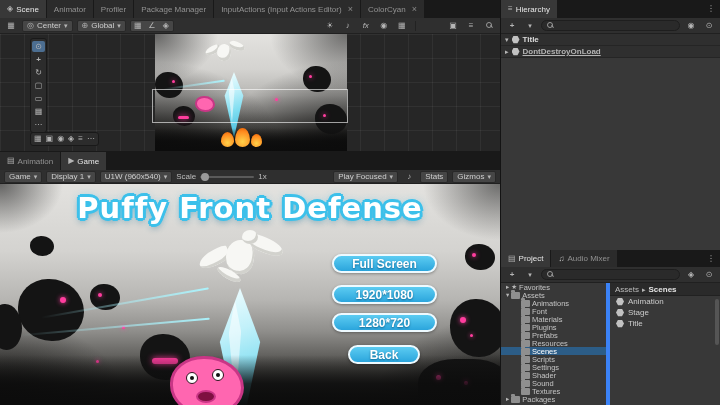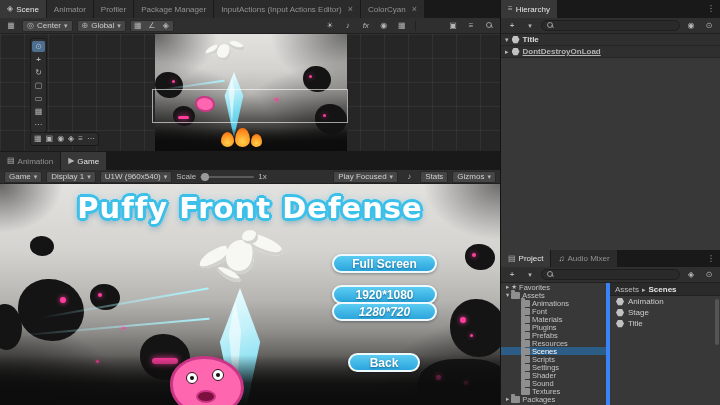--- a/index.html
+++ b/index.html
@@ -86,21 +86,21 @@
   #game-view { position:relative; width:500px; height:223px; overflow:hidden; flex:none; }
   .gv-title { position:absolute; left:0; right:0; top:7px; text-align:center; z-index:8;
       font-family:"DejaVu Sans",sans-serif; font-weight:bold; font-size:29px; letter-spacing:1px; color:#ffffff;
       text-shadow:-3px 0 0 #3cc0ea, 3px 0 0 #3cc0ea, 0 -3px 0 #3cc0ea, 0 3px 0 #3cc0ea,
                   -2px -2px 0 #3cc0ea, 2px -2px 0 #3cc0ea, -2px 2px 0 #3cc0ea, 2px 2px 0 #3cc0ea,
                   0 0 9px rgba(90,200,240,.9), 0 4px 6px rgba(0,60,90,.35); }
   .gbtn { position:absolute; left:332px; width:105px; height:19px; z-index:9;
       background:linear-gradient(#5cccf2,#2ba5dc); border:2px solid #eefaff; border-radius:10px;
       display:flex; align-items:center; justify-content:center; color:#fff; font-weight:bold; font-size:12px;
       text-shadow:0 1px 2px rgba(0,80,120,.75); box-shadow:0 1px 3px rgba(0,0,0,.35); }
-  .gbtn.back { left:348px; width:72px;margin-top:8px; }
+  .gbtn.back { left:348px; width:72px; }
 
   
   .scene-art { position:absolute; left:155px; top:0; width:192px; height:118px; overflow:hidden; z-index:2; }
 
   
   .hrow { height:12px; display:flex; align-items:center; gap:3px; padding-left:4px; background:#2f2f2f; border-bottom:1px solid #252525; font-size:8px; }
   .hrow .hname { font-weight:bold; color:#dcdcdc; }
   .hrow.dim .hname { color:#b3b3b3;text-decoration:underline; }
   .uhex { width:8px; height:8px; background:#c2c2c2; clip-path:polygon(25% 4%,75% 4%,100% 50%,75% 96%,25% 96%,0 50%); flex:none; }
   #h-content { flex:none; height:216px; background:#383838; overflow:hidden; }
@@ -337,21 +337,21 @@
           </div>
         <div class="peye" style="left:42px; top:13px; width:12px; height:12px;">
             <span class="ppupil"></span>
           </div>
         <div class="pmouth" style="left:26px; top:34px; width:20px; height:13px;"></div>
       </div>
 
       <div class="gv-title">Puffy Front Defense</div>
       <div class="gbtn" style="top:70px;">Full Screen</div>
       <div class="gbtn" style="top:101px;">1920*1080</div>
-      <div class="gbtn" style="top:118px;font-style:italic;">1280*720</div>
+      <div class="gbtn" style="top:129px;">1280*720</div>
       <div class="gbtn back" style="top:161px;">Back</div>
     </div>
   </div>
 
   <div id="right">
 
     <div class="tabstrip">
       <div class="tab active">
           <span class="gi gi-menu"></span>
           <span>Hierarchy</span>

